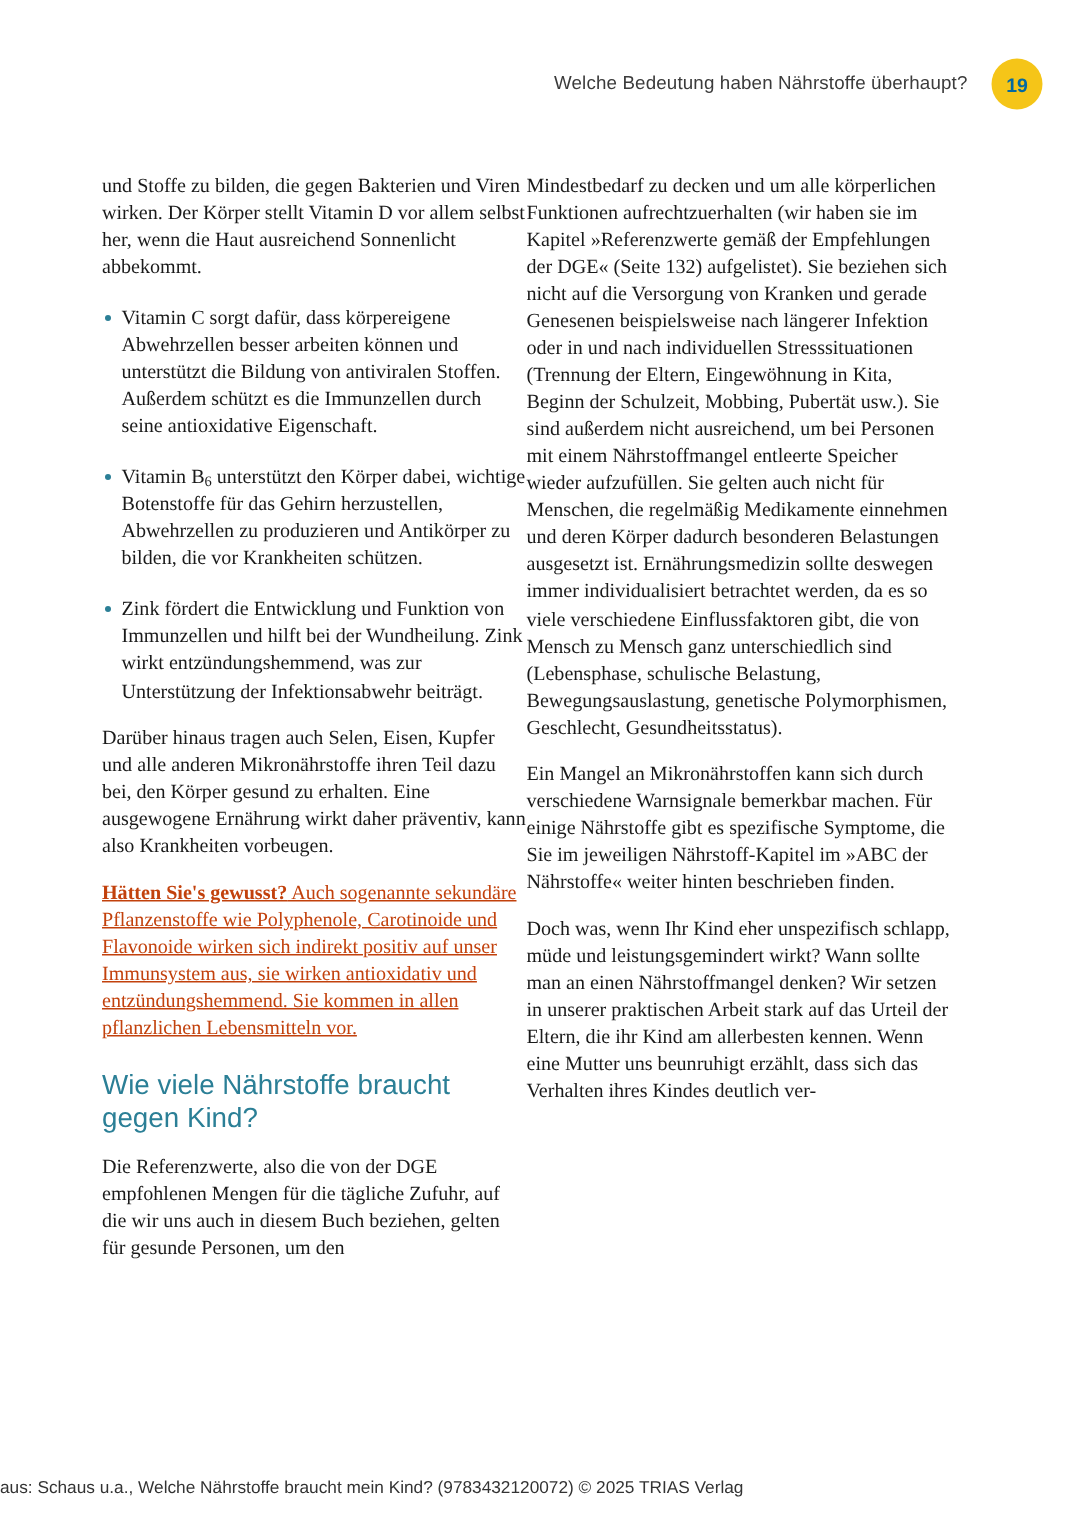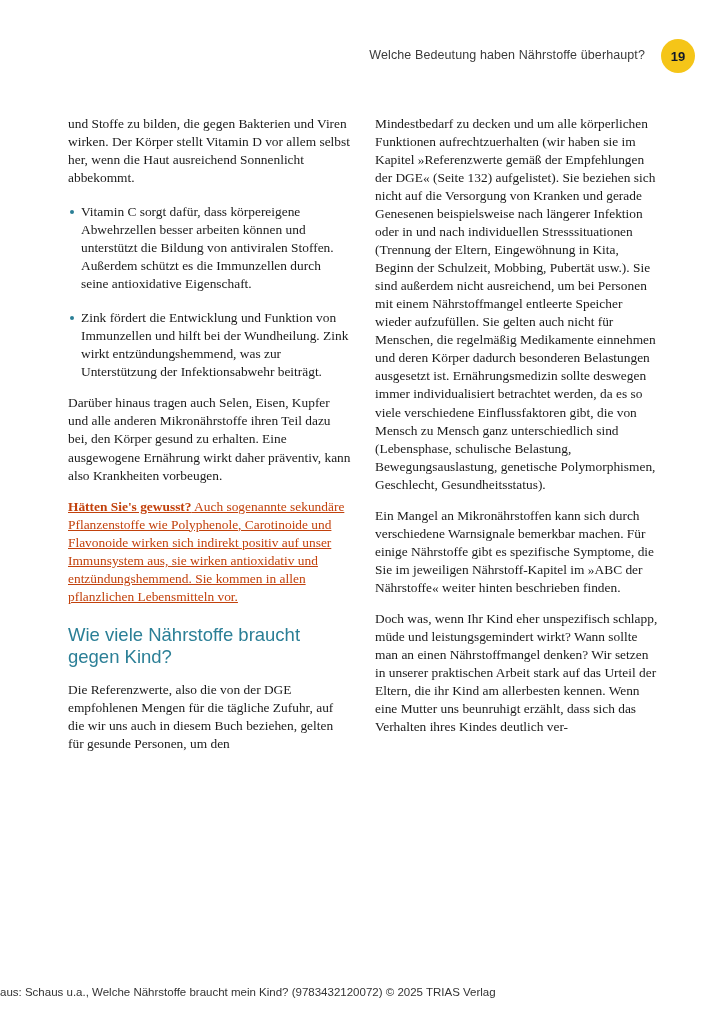--- a/index.html
+++ b/index.html
@@ -42,38 +42,37 @@
     white-space: nowrap;
   }
   .page-number-badge {
     position: absolute;
     right: 28px;
     top: -5px;
     width: 34px;
     height: 34px;
     border-radius: 50%;
     background: #f5c518;
-    color: #0f172a;
+    color: #0369a1;
     font-family: "Liberation Sans", sans-serif;
     font-size: 13px;
     font-weight: bold;
     display: flex;
     align-items: center;
     justify-content: center;
   }
 
   
   .columns {
     position: absolute;
     top: 115px;
     left: 68px;
     width: 590px;
     height: 830px;
     display: flex;
-    gap: 24px;
   }
   .col {
     width: 283px;
     font-size: 13.4px;
     line-height: 1.345;
     text-align: left;
   }
   .col p {
     margin: 0 0 13px 0;
     hyphens: manual;
@@ -151,20 +150,23 @@
     <div class="page-number-badge">19</div>
   </div>
 
   <div class="columns">
 
     <div class="col">
       <p>und Stoffe zu bilden, die gegen Bakterien und Viren wirken. Der Körper stellt Vitamin D vor allem selbst her, wenn die Haut ausreichend Sonnenlicht abbekommt.</p>
 
       <ul class="bullets">
         <li>Vitamin C sorgt dafür, dass körpereigene Abwehrzellen besser arbeiten können und unterstützt die Bildung von antiviralen Stoffen. Außerdem schützt es die Immunzellen durch seine antioxidative Eigenschaft.</li>
+        <li>
+          <span>Vitamin B</span><sub>6</sub><span> unterstützt den Körper dabei, wichtige Botenstoffe für das Gehirn herzustellen, Abwehrzellen zu produzieren und Antikörper zu bilden, die vor Krankheiten schützen.</span>
+        </li>
         <li>Zink fördert die Entwicklung und Funktion von Immunzellen und hilft bei der Wundheilung. Zink wirkt entzündungshemmend, was zur Unterstützung der Infektionsabwehr beiträgt.</li>
       </ul>
 
       <p style="margin-top:13px;">Darüber hinaus tragen auch Selen, Eisen, Kupfer und alle anderen Mikronährstoffe ihren Teil dazu bei, den Körper gesund zu erhalten. Eine ausgewogene Ernährung wirkt daher präventiv, kann also Krankheiten vorbeugen.</p>
 
       <p class="teaser">
         <span class="lead">Hätten Sie's gewusst?</span><span> Auch sogenannte sekundäre Pflanzenstoffe wie Polyphenole, Carotinoide und Flavonoide wirken sich indirekt positiv auf unser Immunsystem aus, sie wirken antioxidativ und entzündungshemmend. Sie kommen in allen pflanzlichen Lebensmitteln vor.</span>
       </p>
 
       <h2 class="section-heading">Wie viele Nährstoffe braucht gegen Kind?</h2>

